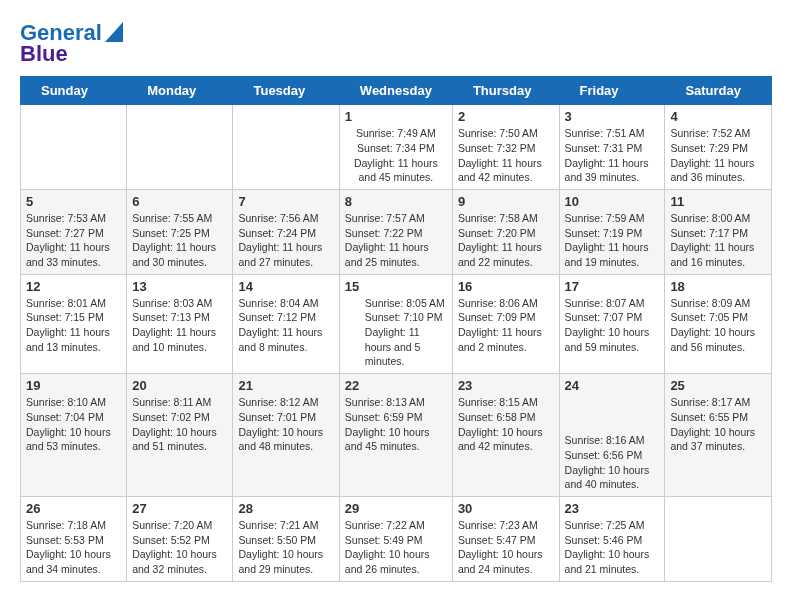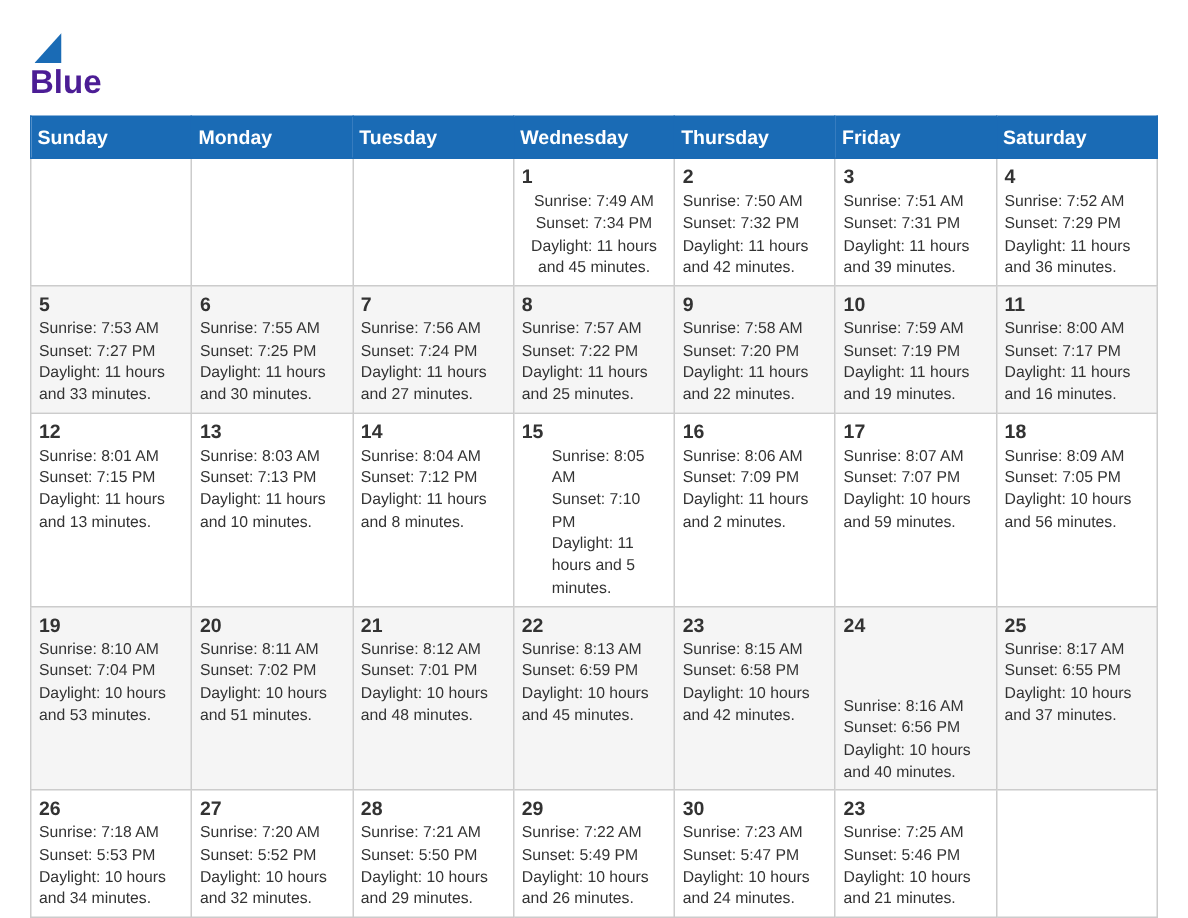--- a/index.html
+++ b/index.html
@@ -42,21 +42,21 @@
       color: #555;
     }
     .calendar {
       width: 100%;
       border-collapse: collapse;
       font-size: 11px;
     }
     .calendar th {
       background: #1a6bb5;
       color: #fff;
-      padding: 6px 4px;
+      padding: 6px 20px;
       text-align: left;
       font-size: 13px;
       font-weight: bold;
       border: 1px solid #1a6bb5;
     }
     .calendar td {
       border: 1px solid #ccc;
       vertical-align: top;
       padding: 4px 5px;
       width: 107px;
@@ -81,20 +81,21 @@
       background: #f9f9f9;
     }
   </style>
 </head>
 <body>
 
 <div class="header">
   <div class="logo">
     <div style="display:flex;flex-direction:column;align-items:flex-start;">
       <div style="display:flex;align-items:center;">
+        <span class="logo-text"><span>General</span></span>
         <div style="margin-left:3px;margin-top:2px;">
           <svg width="18" height="20" viewBox="0 0 18 20">
             <polygon points="0,20 18,20 18,0" fill="#1a6bb5"></polygon>
           </svg>
         </div>
       </div>
       <span class="logo-text" style="color:#4c1d95;margin-top:-4px;">Blue</span>
     </div>
   </div>
   <div class="title-block">

